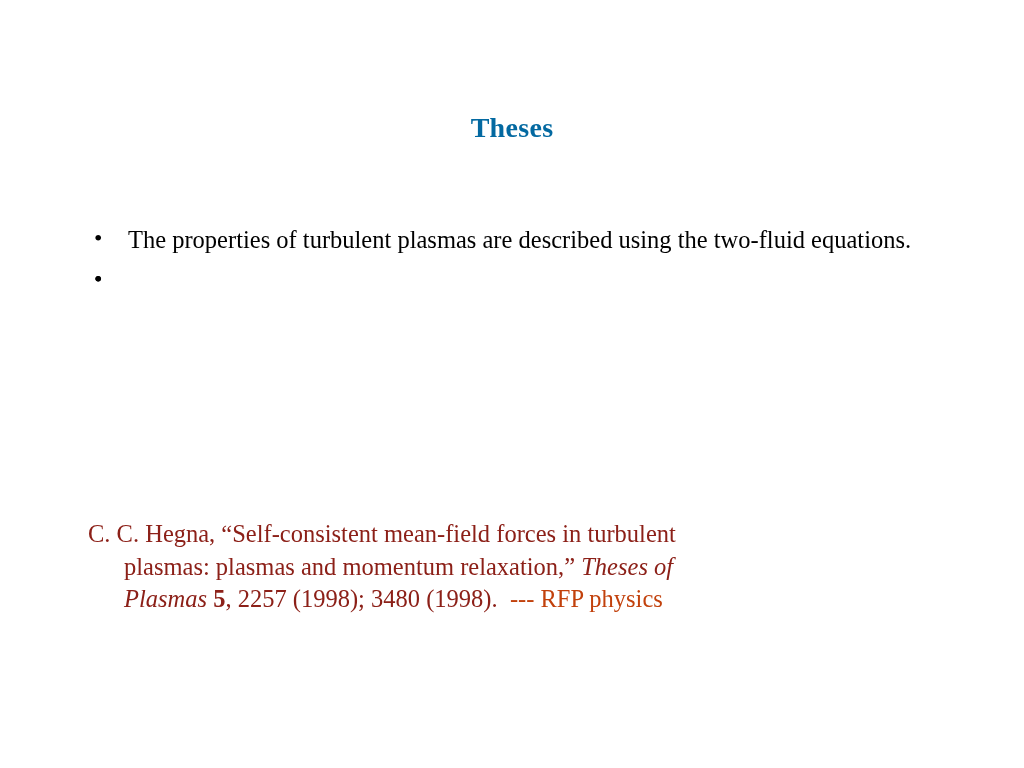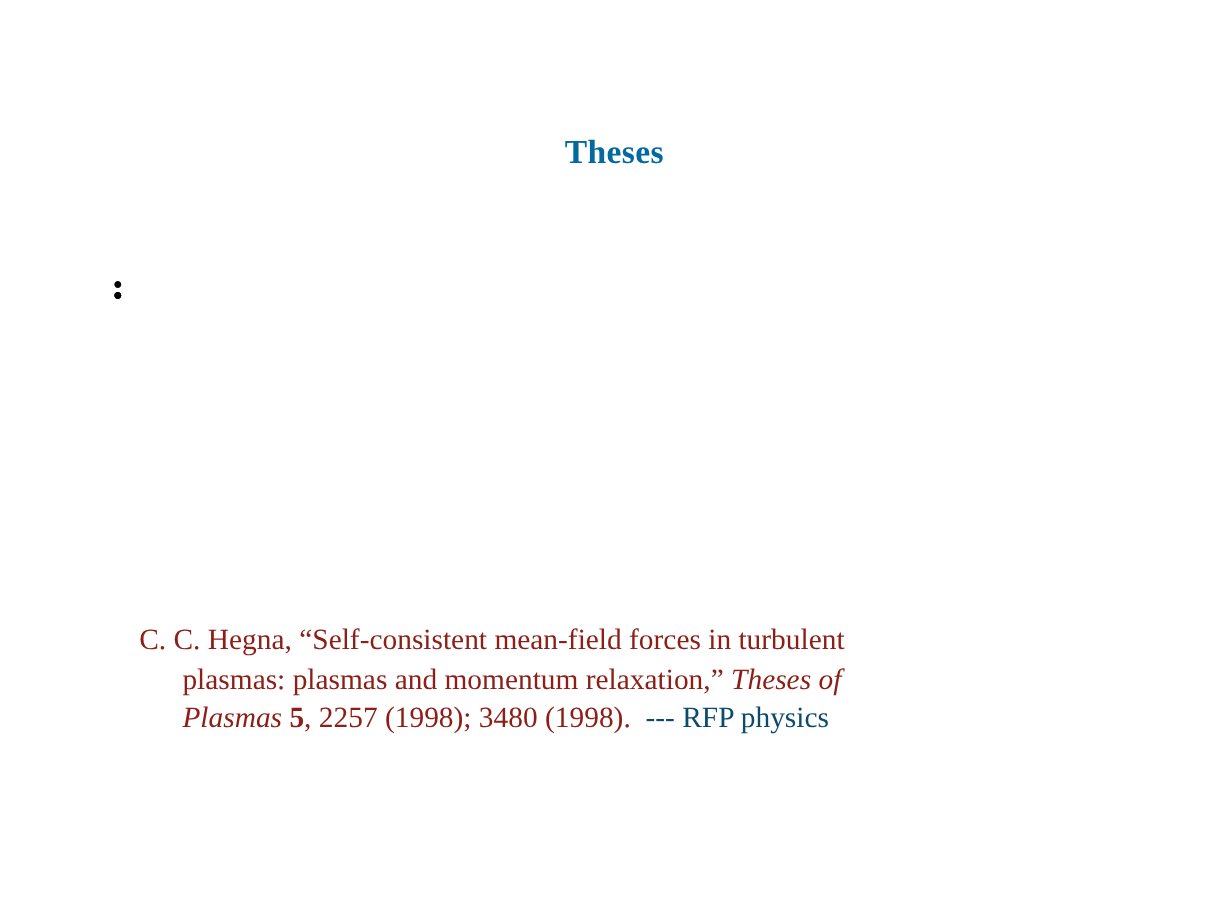--- a/index.html
+++ b/index.html
@@ -51,48 +51,48 @@
   }
   .citation {
     position: absolute;
     top: 518px;
     left: 88px;
     width: 850px;
     font-size: 24.5px;
     line-height: 1.33;
     color: #8c2018;
     text-indent: 0;
-    margin-left: 28px;
   }
   .citation .line2,
   .citation .line3,
   .citation .line4 {
     display: block;
     padding-left: 36px;
   }
   .citation em {
     font-style: italic;
   }
   .citation b {
     font-weight: bold;
   }
   .citation .tail {
-    color: #0c4a6e;
+    color: #c2410c;
   }
 </style>
 </head>
 <body>
 
 <div class="slide">
 
   <div class="slide-title">Theses</div>
 
   <div class="bullets">
     <div class="bullet">
       <span class="dot">•</span>
+      <span>The properties of turbulent plasmas are described using the two-fluid equations.</span>
     </div>
     <div class="bullet">
       <span class="dot">•</span>
     </div>
     <div class="bullet">
       <span class="dot">•</span>
     </div>
   </div>
 
   <div class="citation">

